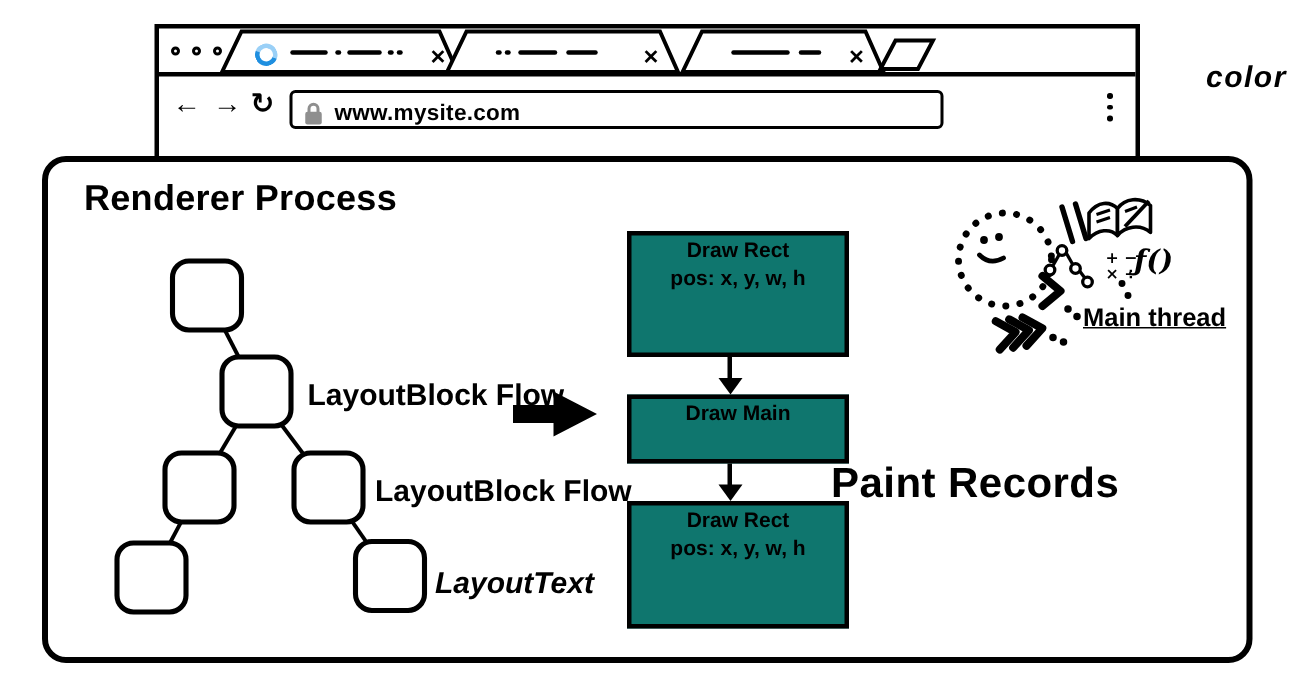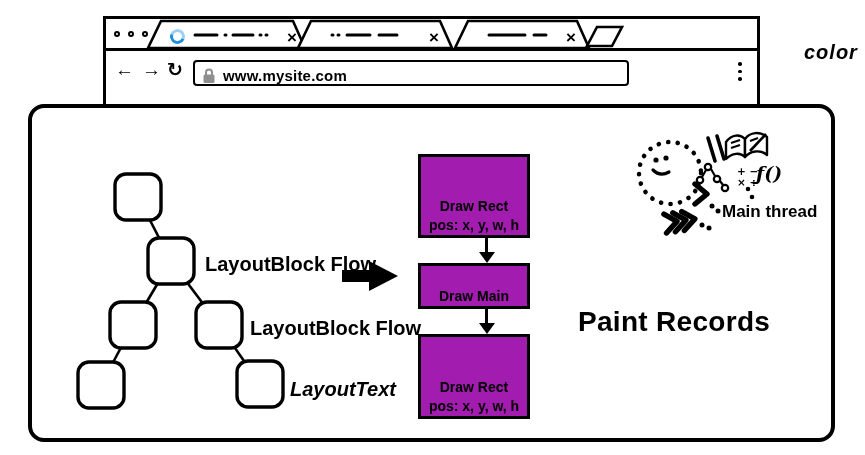--- a/index.html
+++ b/index.html
@@ -31,31 +31,31 @@
   .main-box { position:absolute; left:28px; top:104px; width:807px; height:338px;
     border:4px solid #000; border-radius:16px; background:#fff; }
   .rp-title { position:absolute; left:56px; top:119px; font-size:24px; font-weight:700; letter-spacing:.2px; }
 
   .tree-svg { position:absolute; left:60px; top:166px; }
   .tree-label { position:absolute; font-size:20px; font-weight:700; white-space:nowrap; }
   .big-arrow { position:absolute; left:342px; top:259px; }
 
   
   .paint-col { position:absolute; left:418px; top:154px; width:137px; }
-  .record-box { width:112px; border:3.5px solid #000; background:#a21caf; display:flex; align-items:flex-end; justify-content:center; }
+  .record-box { width:148px; border:3.5px solid #000; background:#0f766e; display:flex; align-items:flex-start; justify-content:center; }
   .record-box .lines { text-align:center; font-size:14px; font-weight:700; line-height:19px; }
   .connector { position:relative; height:25px; width:137px; }
   .connector .shaft { position:absolute; left:calc(50% - 1.8px); top:0; width:3.6px; height:15px; background:#000; }
   .connector .head { position:absolute; left:calc(50% - 8px); top:14px; width:0; height:0;
     border-left:8px solid transparent; border-right:8px solid transparent; border-top:11px solid #000; }
-  .pr-title { position:absolute; left:578px; top:306px; font-size:28px; font-weight:700; letter-spacing:.3px; }
+  .pr-title { position:absolute; left:554px; top:306px; font-size:28px; font-weight:700; letter-spacing:.3px; }
 
   
   .mt-svg { position:absolute; left:628px; top:128px; }
-  .mt-label { position:absolute; left:722px; top:202px; font-size:17px; font-weight:600; white-space:nowrap; }
+  .mt-label { position:absolute; left:722px; top:202px; font-size:17px; font-weight:600; white-space:nowrap;text-decoration:underline; }
 </style>
 </head>
 <body>
 
 <div class="canvas">
 
   <div class="browser-window">
     <div class="tab-strip">
       <svg width="651" height="29" viewBox="0 0 651 29">
 
@@ -110,20 +110,21 @@
     </div>
 
     <div class="kebab">
         <i></i>
         <i></i>
         <i></i>
       </div>
   </div>
 
   <div class="main-box"></div>
+  <span class="rp-title">Renderer Process</span>
 
   <svg class="tree-svg" width="250" height="250" viewBox="0 0 250 250">
     <g stroke="#000" stroke-width="2.6">
       <line x1="78" y1="31" x2="111" y2="95"></line>
       <line x1="111" y1="95" x2="73" y2="159"></line>
       <line x1="111" y1="95" x2="159" y2="159"></line>
       <line x1="73" y1="159" x2="41" y2="219"></line>
       <line x1="159" y1="159" x2="200" y2="218"></line>
     </g>
     <g fill="#fff" stroke="#000" stroke-width="3.4">

